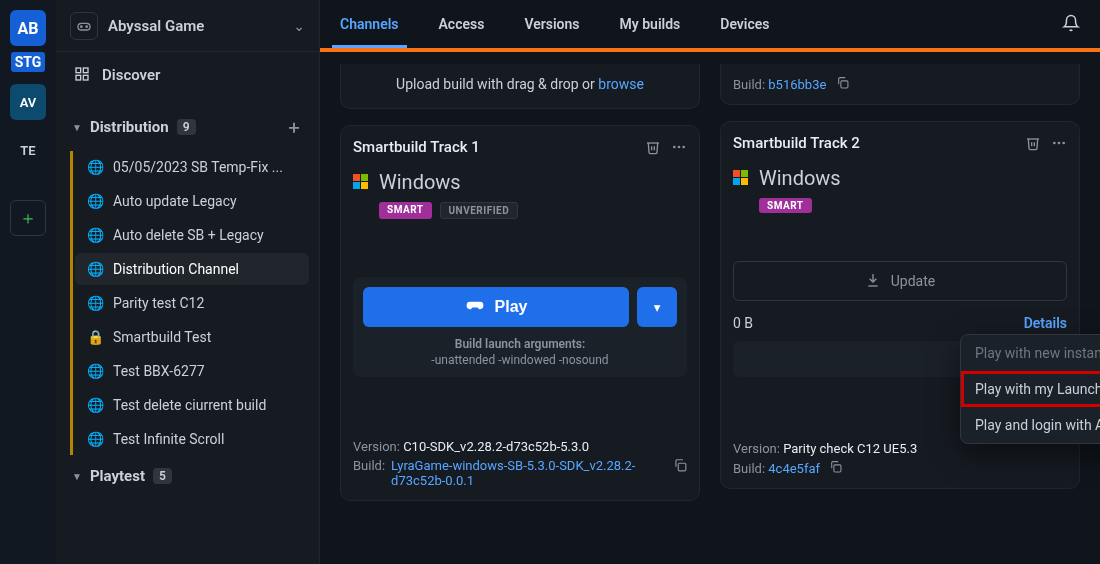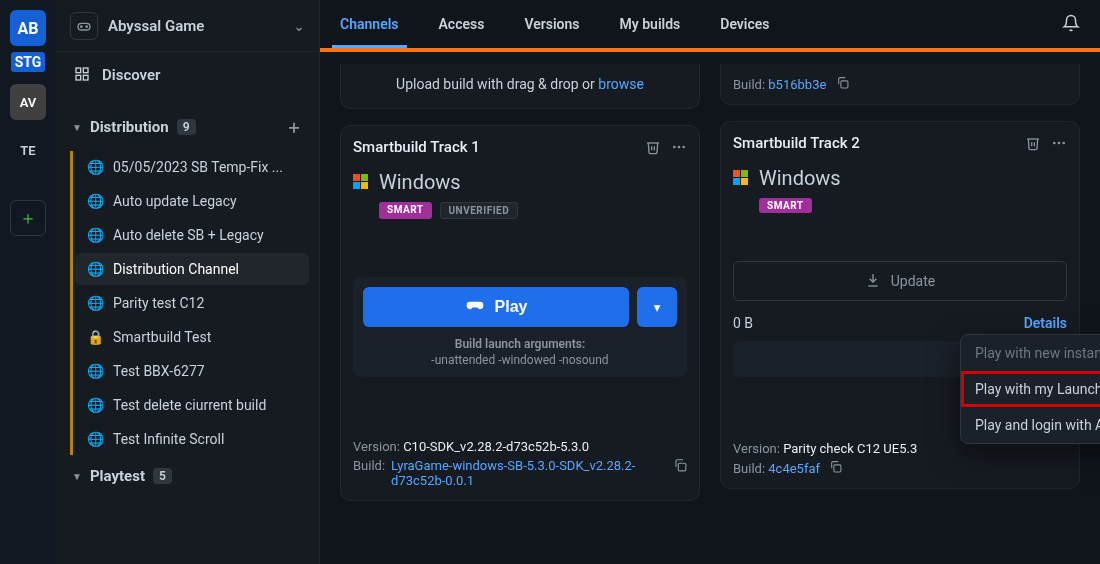--- a/index.html
+++ b/index.html
@@ -38,21 +38,21 @@
     margin-top: -6px;
   }
   .rail-item {
     width: 36px; height: 36px;
     border-radius: 6px;
     display: flex; align-items: center; justify-content: center;
     font-size: 13px; font-weight: 600;
     color: #c9d1d9;
     cursor: pointer;
   }
-  .rail-item.active { background: #404040; color: #fff; }
+  .rail-item.active { background: #0c4a6e; color: #fff; }
   .rail-add {
     width: 36px; height: 36px;
     border: 1px solid #30363d;
     border-radius: 6px;
     display: flex; align-items: center; justify-content: center;
     color: #3fb950; font-size: 18px;
     cursor: pointer;
     margin-top: 20px;
   }
 

